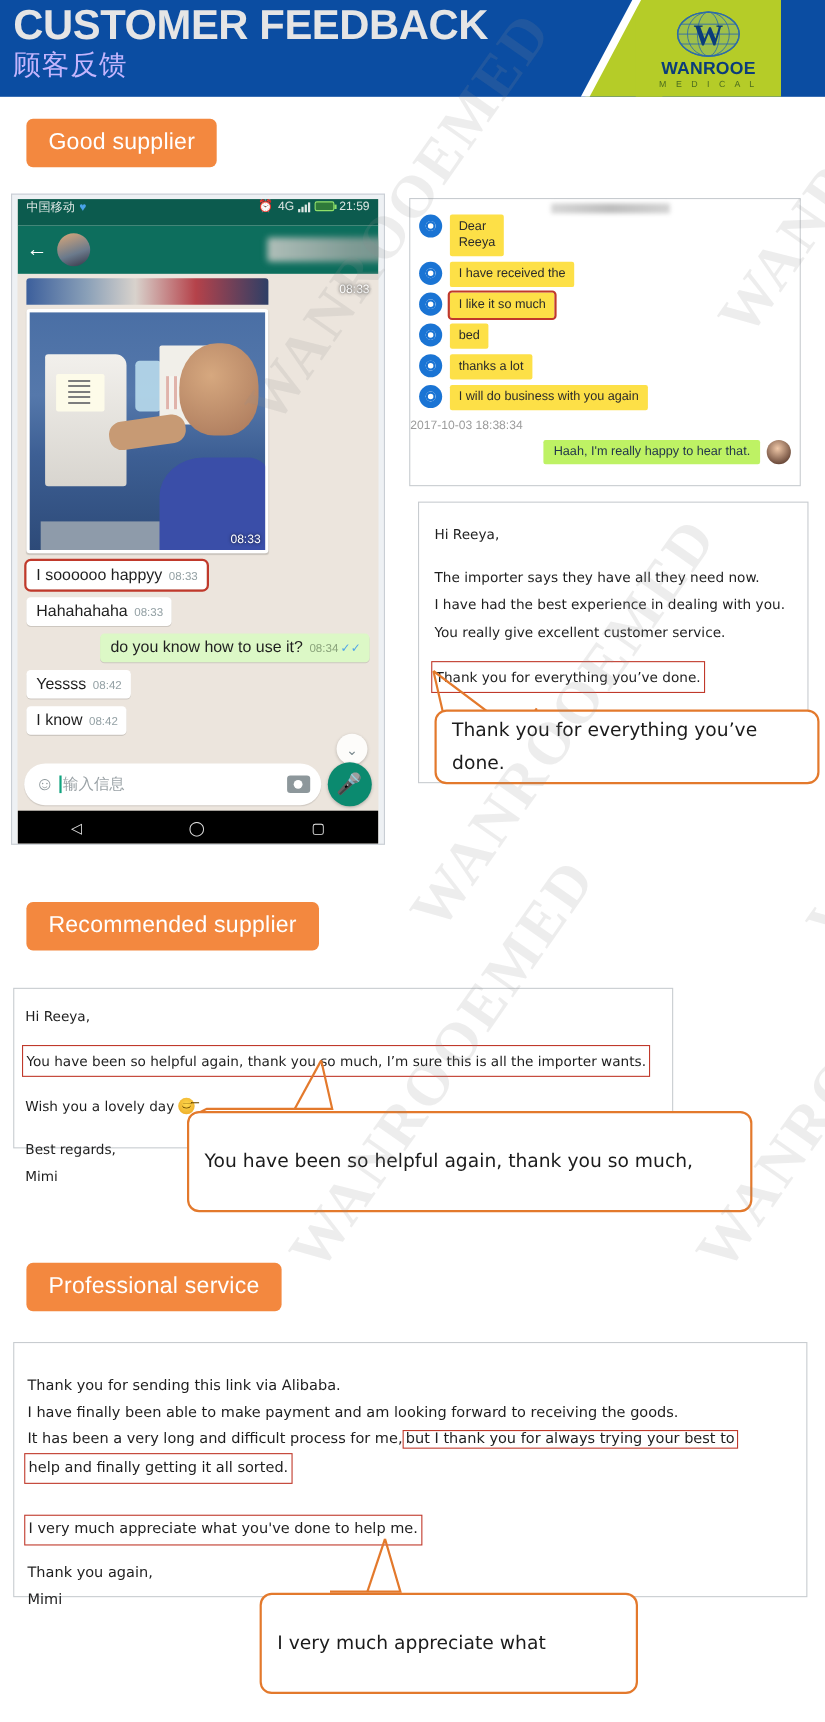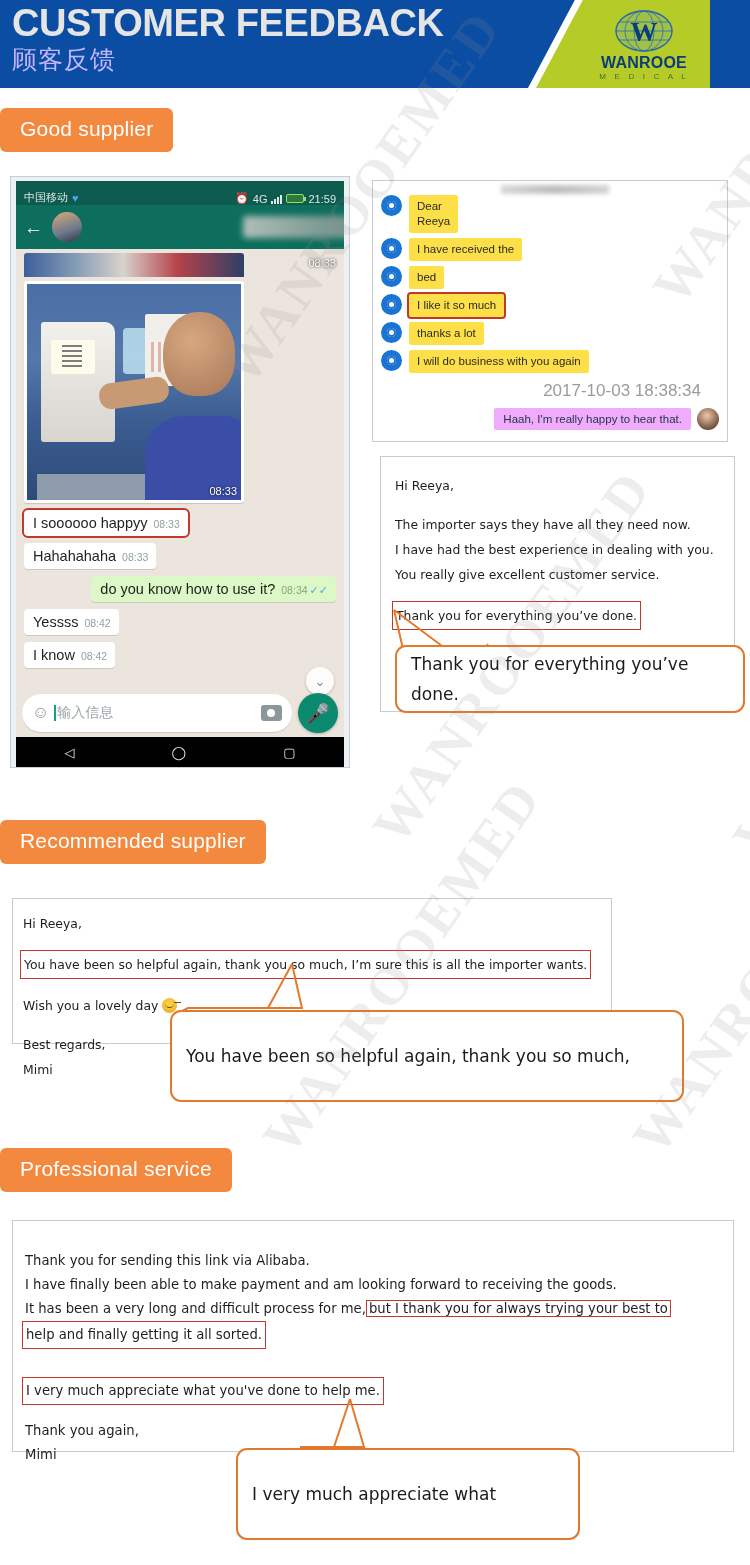--- a/index.html
+++ b/index.html
@@ -98,21 +98,21 @@
   .badge {
     display: inline-block;
     background: #f3883f;
     color: #ffffff;
     border-radius: 6px;
     font-size: 21px;
     font-weight: normal;
     padding: 9px 20px 11px 20px;
     letter-spacing: 0.2px;
   }
-  .badge-wrap { padding-left: 0; }
+  .badge-wrap { padding-left: 24px; }
 
   
   .watermark {
     position: absolute;
     color: rgba(140,140,140,0.16);
     font-size: 54px;
     font-weight: bold;
     letter-spacing: 3px;
     transform: rotate(-55deg);
     transform-origin: left top;
@@ -133,21 +133,21 @@
   }
   .phone-screen {
     width: 100%; height: 100%;
     background: #ece5dd;
     position: relative;
     overflow: hidden;
   }
   .status-bar {
     height: 24px;
     background: #0c5b4e;
-    display: flex; align-items: flex-end;
+    display: flex; align-items: flex-start;
     padding: 0 8px;
     color: #dfe8e5;
     font-size: 11px;
   }
   .status-left { display: flex; align-items: center; gap: 4px; }
   .status-right { margin-left: auto; display: flex; align-items: center; gap: 4px; font-size: 11px;}
   .heart { color: #4aa3e8; font-size: 11px; }
   .sig-bars { display: inline-flex; align-items: flex-end; gap: 1px; height: 10px;}
   .sig-bars i { display: block; width: 2px; background: #dfe8e5; }
   .batt {
@@ -378,32 +378,32 @@
     background: #fde047;
     color: #2a2a2a;
     font-size: 11.5px;
     padding: 4px 8px;
     border-radius: 2px;
     line-height: 15px;
     max-width: 280px;
   }
   .im-bub.hl { outline: 2px solid #c0392b; }
   .im-date {
-    text-align: right;
+    text-align: left;
     color: #9b9b9b;
-    font-size: 17px;
+    font-size: 11px;
     margin-top: 8px;
     padding-right: 26px;
   }
   .im-out-row {
     display: flex; align-items: flex-start; justify-content: flex-end;
     gap: 6px; padding-right: 8px; margin-top: 7px;
   }
   .im-out {
-    background: #f0abfc;
+    background: #bef264;
     color: #23374a;
     font-size: 11.5px;
     padding: 5px 9px;
     border-radius: 2px;
   }
   .im-av2 {
     width: 22px; height: 22px; border-radius: 50%;
     background: radial-gradient(circle at 45% 35%, #f0c8a8, #6b4a3a 75%);
     flex: 0 0 22px;
   }
@@ -635,25 +635,25 @@
     <span class="im-av"></span>
     <span class="im-bub" style="white-space:pre-line;">Dear
 Reeya</span>
   </div>
   <div class="im-row">
     <span class="im-av"></span>
     <span class="im-bub">I have received the</span>
   </div>
   <div class="im-row">
     <span class="im-av"></span>
-    <span class="im-bub">bed</span>
+    <span class="im-bub hl">I like it so much</span>
   </div>
   <div class="im-row">
     <span class="im-av"></span>
-    <span class="im-bub hl">I like it so much</span>
+    <span class="im-bub">bed</span>
   </div>
   <div class="im-row">
     <span class="im-av"></span>
     <span class="im-bub">thanks a lot</span>
   </div>
   <div class="im-row">
     <span class="im-av"></span>
     <span class="im-bub">I will do business with you again</span>
   </div>
 

